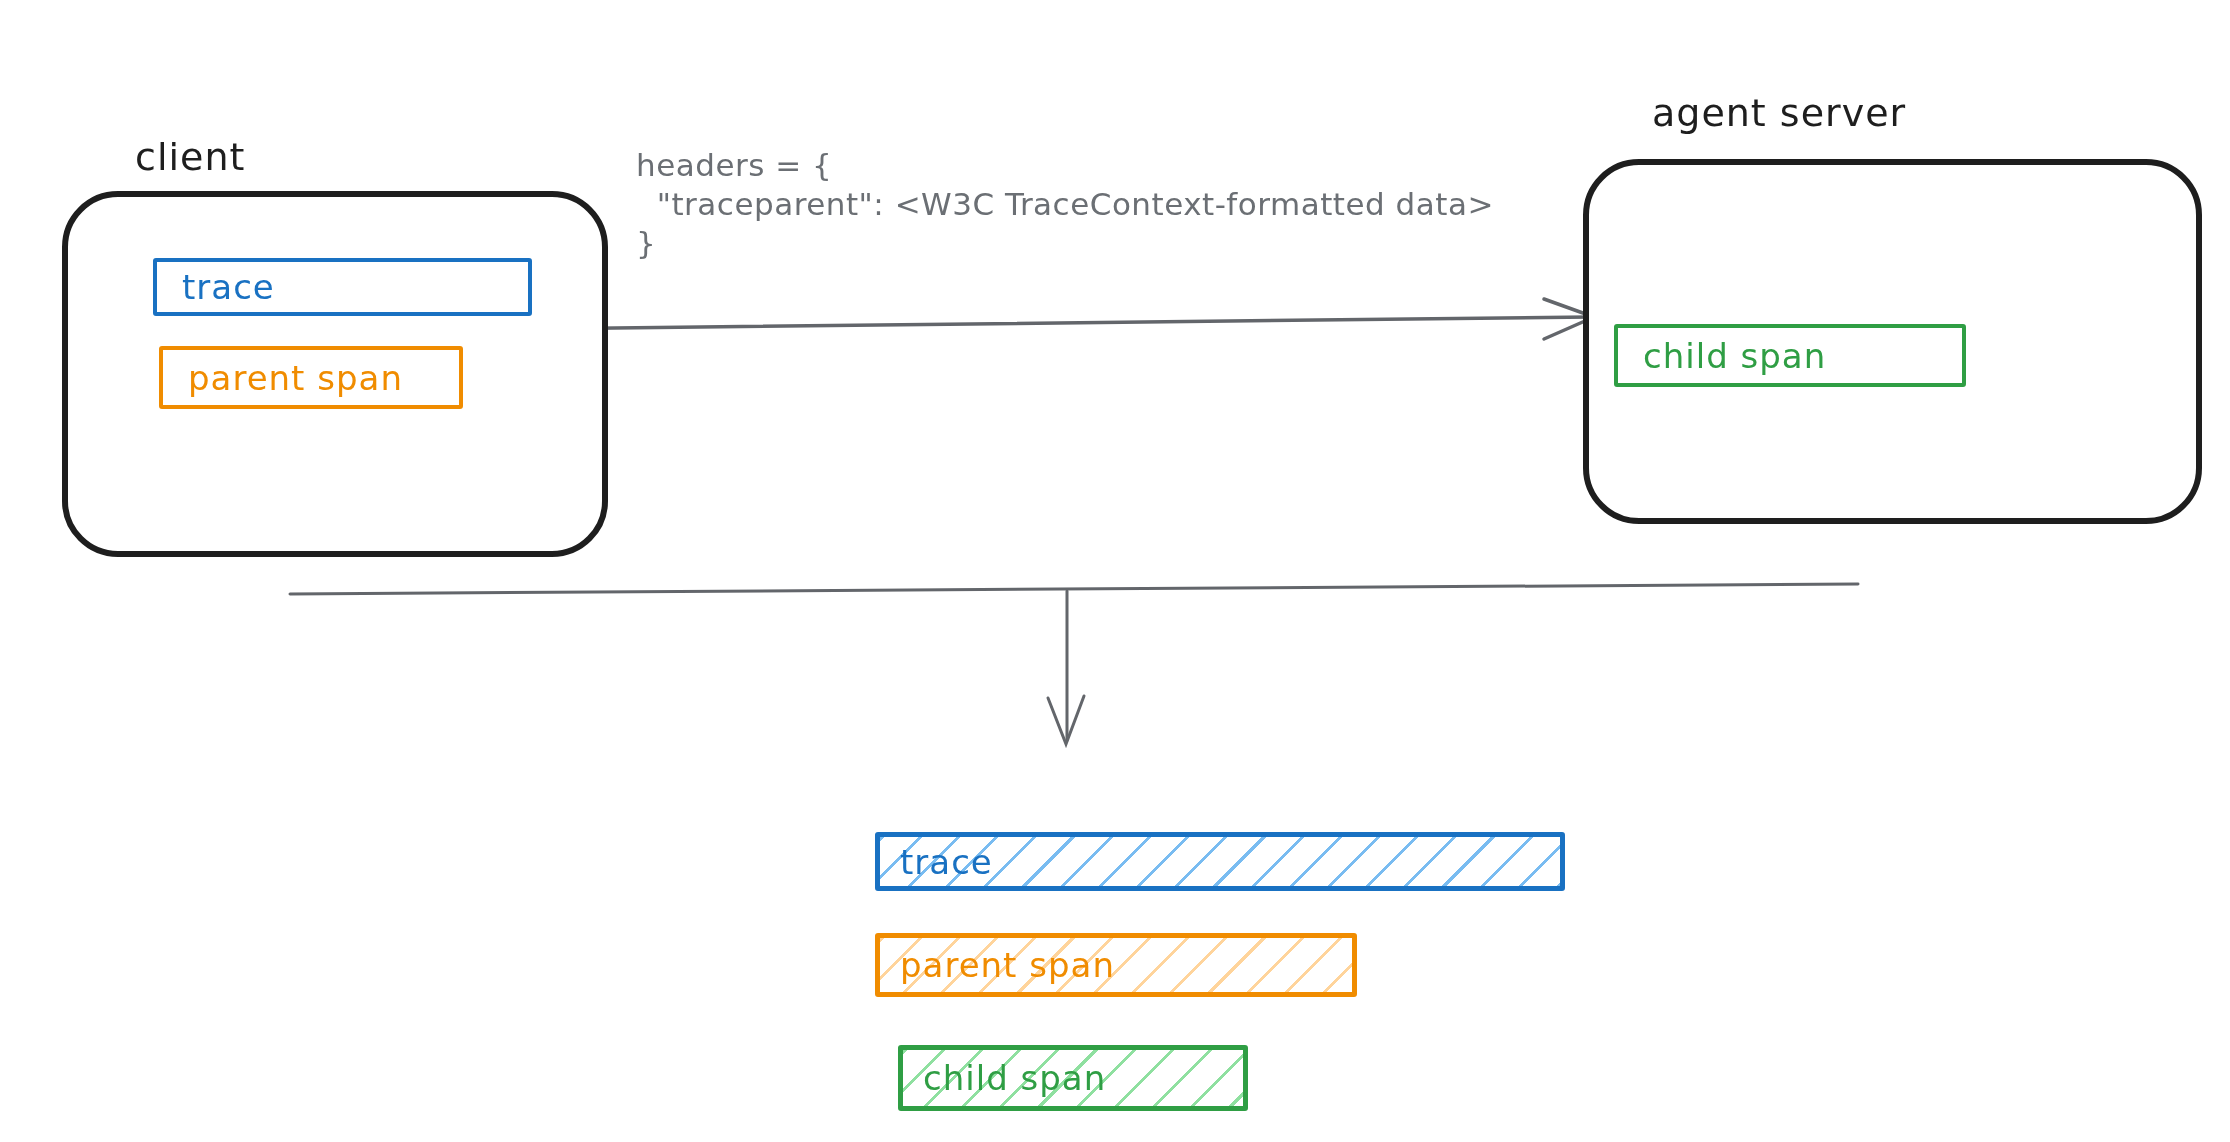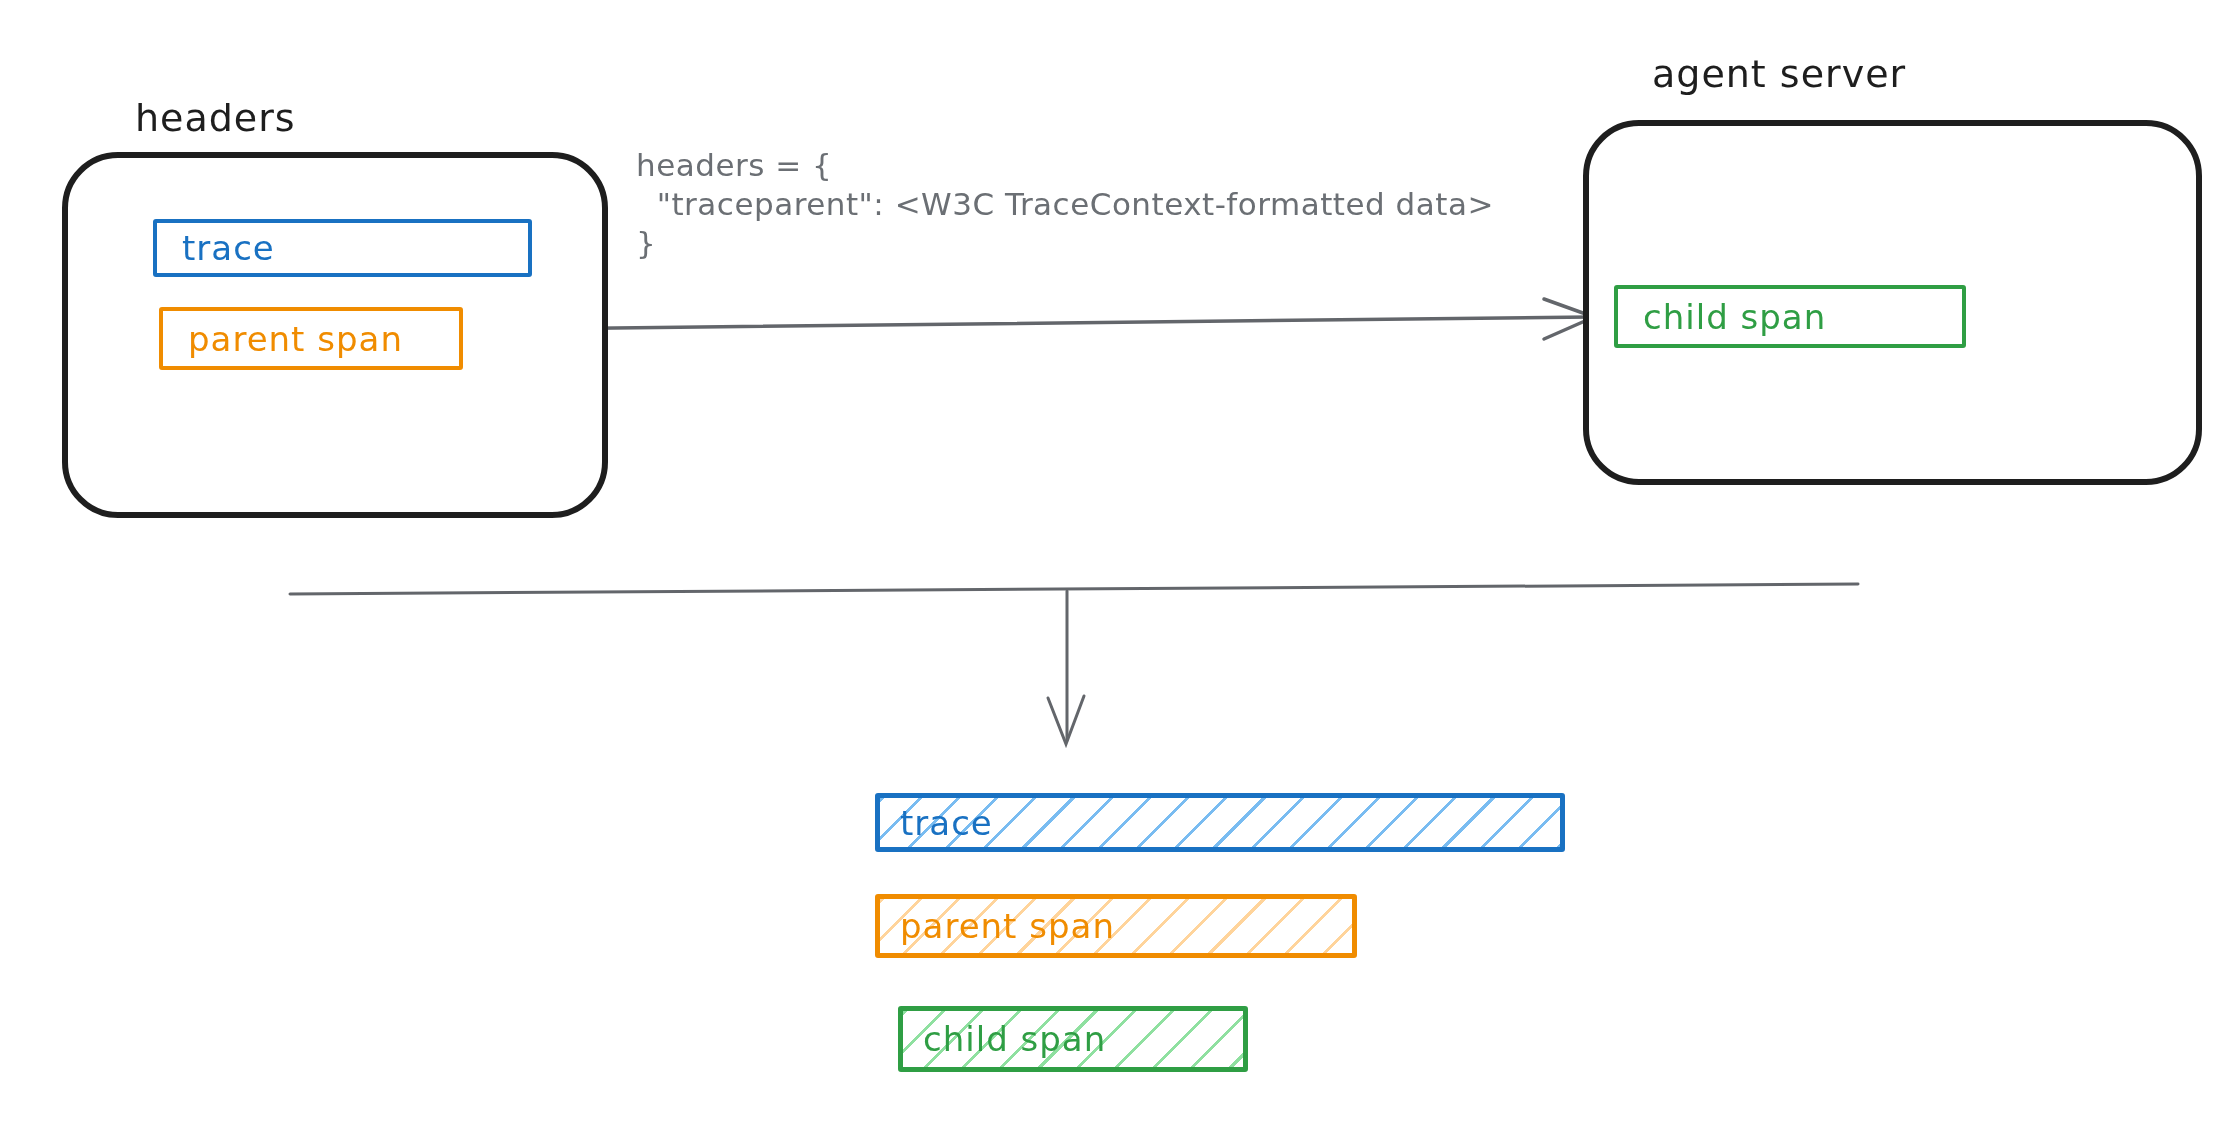--- a/index.html
+++ b/index.html
@@ -3,21 +3,21 @@
 <meta charset="utf-8">
 <style>
   html,body{margin:0;padding:0;background:#ffffff;}
   .canvas{
     position:relative;
     width:2230px;height:1142px;
     background:#ffffff;
     font-family:"DejaVu Sans", sans-serif;
     overflow:hidden;
   }
-  .abs{position:absolute;}
+  .abs{position:absolute;margin-top:39px;}
 
   
   .big-box{
     border:6px solid var(--black,#1e1e1e);
     border-radius:56px;
     background:#ffffff;
     box-sizing:border-box;
   }
   .box-title{
     color:var(--black,#1e1e1e);
@@ -96,21 +96,21 @@
     </g>
     <g stroke="#63666b" stroke-width="3" fill="none" stroke-linecap="round">
       <line x1="290" y1="594" x2="1858" y2="584"></line>
     </g>
     <g stroke="#63666b" stroke-width="3" fill="none" stroke-linecap="round">
       <line x1="1067" y1="591" x2="1067" y2="740"></line>
       <path d="M 1048 698 L 1066 744 L 1084 696"></path>
     </g>
   </svg>
 
-  <div class="abs box-title" style="left:135px;top:96px;">headers</div>
+  <div class="abs box-title" style="left:135px;top:96px;">client</div>
 
   <div class="abs big-box" style="left:62px;top:152px;width:546px;height:366px;"></div>
 
   <div class="abs span-box blue" style="left:153px;top:219px;width:379px;height:58px;">
     <span>trace</span>
   </div>
 
   <div class="abs span-box orange" style="left:159px;top:307px;width:304px;height:63px;">
     <span>parent span</span>
   </div>

